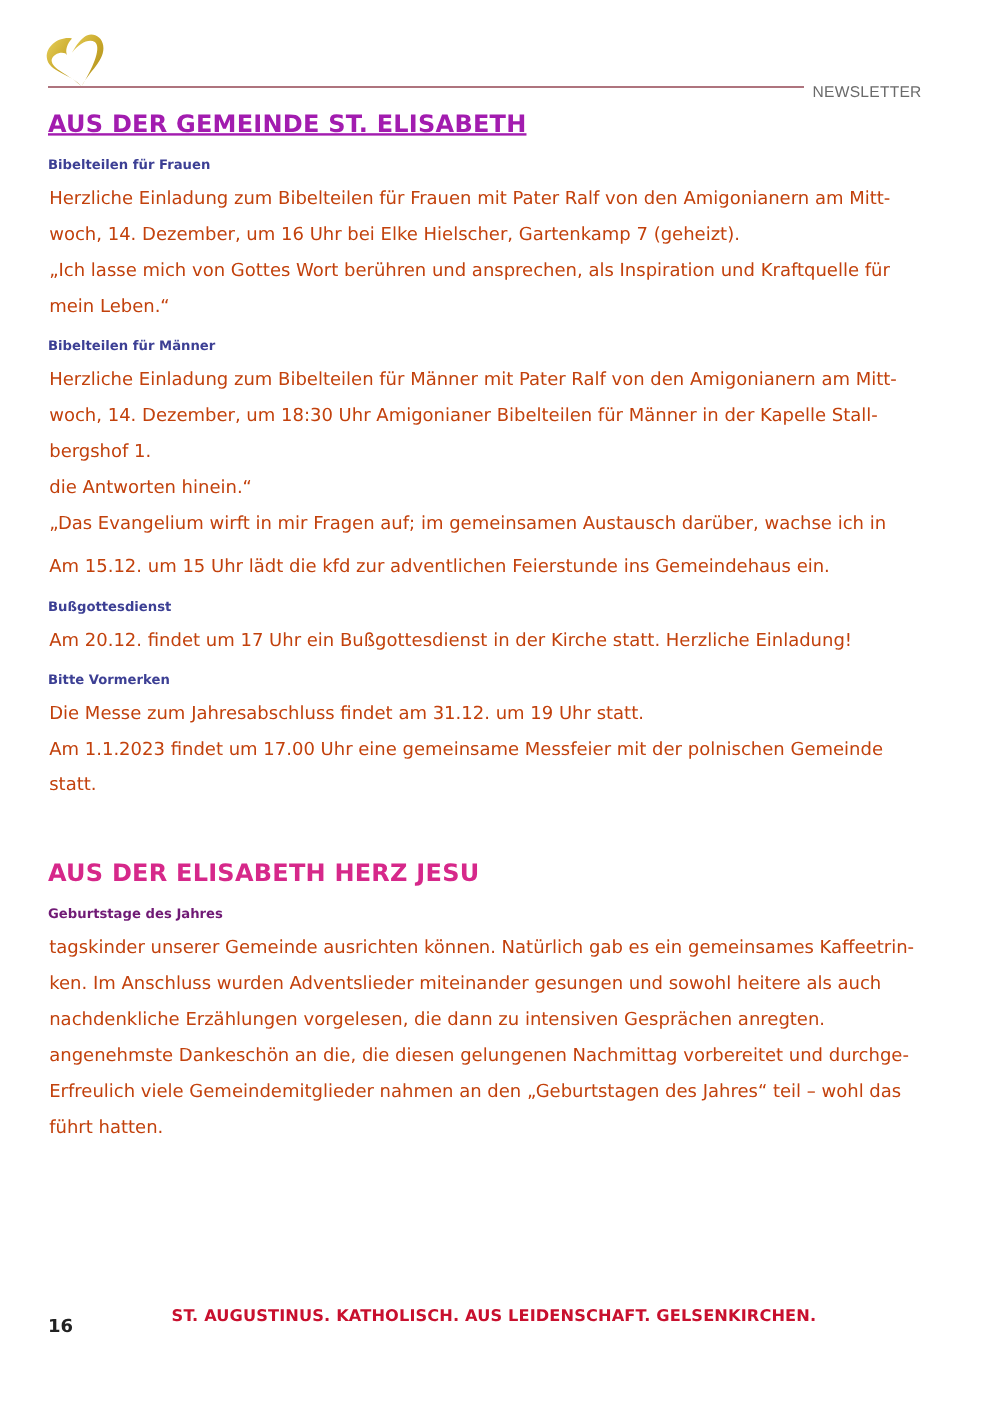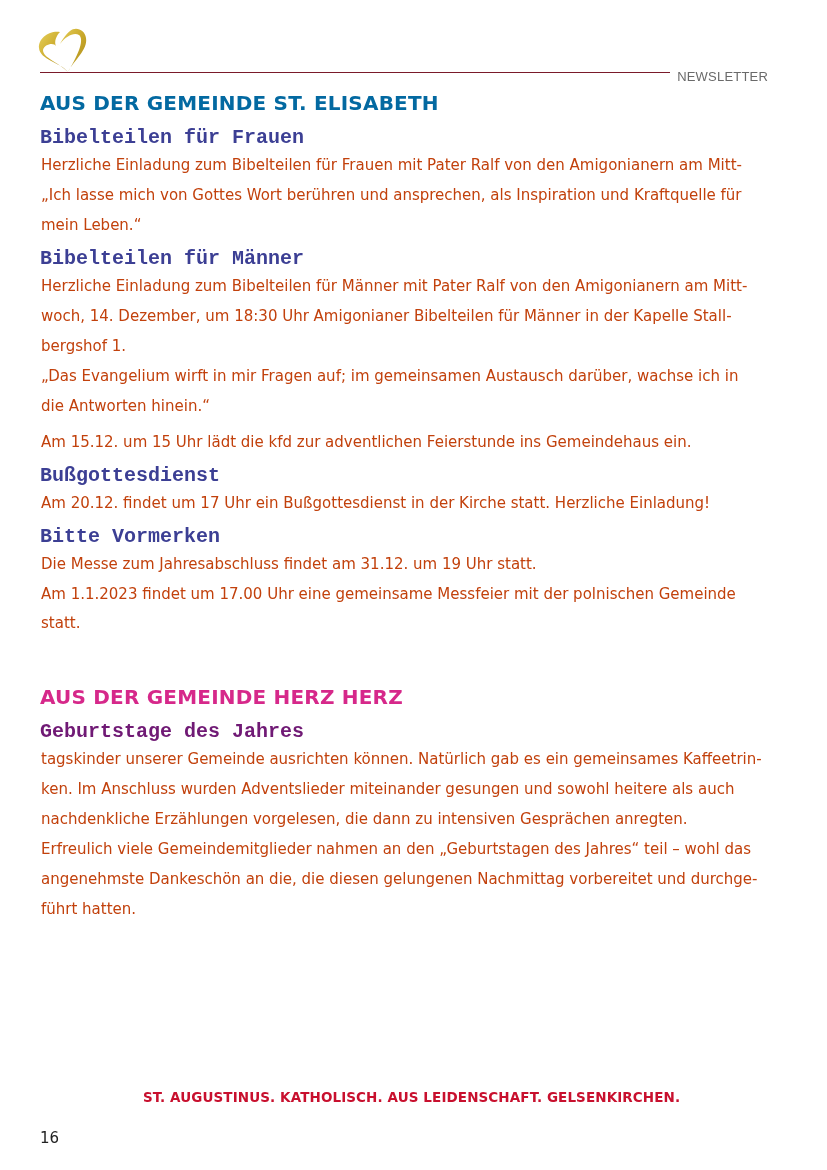--- a/index.html
+++ b/index.html
@@ -4,29 +4,29 @@
 <style>
   html, body { margin: 0; padding: 0; background: #ffffff; }
   body { width: 827px; height: 1170px; position: relative; overflow: hidden;
          font-family: "DejaVu Sans", sans-serif; color: #1a1a1a; }
   .logo { position: absolute; left: 30px; top: 22px; width: 66px; height: 54px; }
   .header-rule { position: absolute; left: 40px; top: 72px; width: 630px; height: 1px; background: #7a1a2a; }
   .newsletter { position: absolute; right: 59px; top: 57px; font-size: 13px; font-weight: normal;
                 color: #6a6a6a; letter-spacing: 0.2px; font-family: "Liberation Sans", sans-serif; margin-top: 12px; }
   .content { position: absolute; left: 40px; top: 88px; width: 729px; }
   .section-title { font-size: 20px; font-weight: bold; margin: 0; line-height: 30px; letter-spacing: 0.2px; }
-  .section-title.blue { color: #0369a1; }
+  .section-title.blue { color: #a21caf; text-decoration: underline; }
   .section-title.pink { color: #d6288a; }
-  .sub { font-size: 20px; font-weight: bold; margin: 0; line-height: 24px; font-family: Liberation Mono, monospace; }
+  .sub { font-size: 11px; font-weight: bold; margin: 0; line-height: 24px; }
   .sub.blue { color: #3c3f94; }
   .sub.pink { color: #701a75; }
   .para { font-size: 15px; line-height: 29px; margin: 1px; color: #c2410c; }
   .justify { text-align: justify; }
   .article { margin-top: 7px; }
-  .footer-page { position: absolute; left: 40px; top: 1129px; font-size: 15px; color: #222; }
+  .footer-page { position: absolute; left: 40px; top: 1096px; font-size: 15px; color: #222; font-weight: bold; }
   .footer-slogan { position: absolute; left: 143px; top: 1089px; font-size: 13.5px; font-weight: bold;
                    color: #c8102e; letter-spacing: 0.1px; }
 </style>
 </head>
 <body>
 
 <svg class="logo" viewBox="0 0 66 54">
   <defs>
     <linearGradient id="gold" x1="0" y1="0" x2="1" y2="1">
       <stop offset="0" stop-color="#e6cf5a"></stop>
@@ -40,55 +40,56 @@
 <div class="header-rule"></div>
 <div class="newsletter">NEWSLETTER</div>
 
 <div class="content">
 
   <h1 class="section-title blue">AUS DER GEMEINDE ST. ELISABETH</h1>
 
   <div class="article" style="margin-top:8px">
     <h2 class="sub blue">Bibelteilen für Frauen</h2>
     <p class="para">Herzliche Einladung zum Bibelteilen für Frauen mit Pater Ralf von den Amigonianern am Mitt-</p>
+    <p class="para">woch, 14. Dezember, um 16 Uhr bei Elke Hielscher, Gartenkamp 7 (geheizt).</p>
     <p class="para">„Ich lasse mich von Gottes Wort berühren und ansprechen, als Inspiration und Kraftquelle für</p>
     <p class="para">mein Leben.“</p>
   </div>
 
   <div class="article">
     <h2 class="sub blue">Bibelteilen für Männer</h2>
     <p class="para">Herzliche Einladung zum Bibelteilen für Männer mit Pater Ralf von den Amigonianern am Mitt-</p>
     <p class="para">woch, 14. Dezember, um 18:30 Uhr Amigonianer Bibelteilen für Männer in der Kapelle Stall-</p>
     <p class="para">bergshof 1.</p>
+    <p class="para">die Antworten hinein.“</p>
     <p class="para">„Das Evangelium wirft in mir Fragen auf; im gemeinsamen Austausch darüber, wachse ich in</p>
-    <p class="para">die Antworten hinein.“</p>
   </div>
 
   <div class="article">
     <p class="para">Am 15.12. um 15 Uhr lädt die kfd zur adventlichen Feierstunde ins Gemeindehaus ein.</p>
   </div>
 
   <div class="article">
     <h2 class="sub blue">Bußgottesdienst</h2>
     <p class="para">Am 20.12. findet um 17 Uhr ein Bußgottesdienst in der Kirche statt. Herzliche Einladung!</p>
   </div>
 
   <div class="article">
     <h2 class="sub blue">Bitte Vormerken</h2>
     <p class="para">Die Messe zum Jahresabschluss findet am 31.12. um 19 Uhr statt.</p>
     <p class="para">Am 1.1.2023 findet um 17.00 Uhr eine gemeinsame Messfeier mit der polnischen Gemeinde statt.</p>
   </div>
 
-  <h1 class="section-title pink" style="margin-top:44px">AUS DER GEMEINDE HERZ HERZ</h1>
+  <h1 class="section-title pink" style="margin-top:44px">AUS DER ELISABETH HERZ JESU</h1>
 
   <div class="article" style="margin-top:8px">
     <h2 class="sub pink">Geburtstage des Jahres</h2>
     <p class="para justify">tagskinder unserer Gemeinde ausrichten können. Natürlich gab es ein gemeinsames Kaffeetrin-</p>
     <p class="para justify">ken. Im Anschluss wurden Adventslieder miteinander gesungen und sowohl heitere als auch</p>
     <p class="para">nachdenkliche Erzählungen vorgelesen, die dann zu intensiven Gesprächen anregten.</p>
+    <p class="para justify">angenehmste Dankeschön an die, die diesen gelungenen Nachmittag vorbereitet und durchge-</p>
     <p class="para justify">Erfreulich viele Gemeindemitglieder nahmen an den „Geburtstagen des Jahres“ teil – wohl das</p>
-    <p class="para justify">angenehmste Dankeschön an die, die diesen gelungenen Nachmittag vorbereitet und durchge-</p>
     <p class="para">führt hatten.</p>
   </div>
 </div>
 
 <div class="footer-page">16</div>
 <div class="footer-slogan">ST. AUGUSTINUS. KATHOLISCH. AUS LEIDENSCHAFT. GELSENKIRCHEN.</div>
 
 </body></html>

